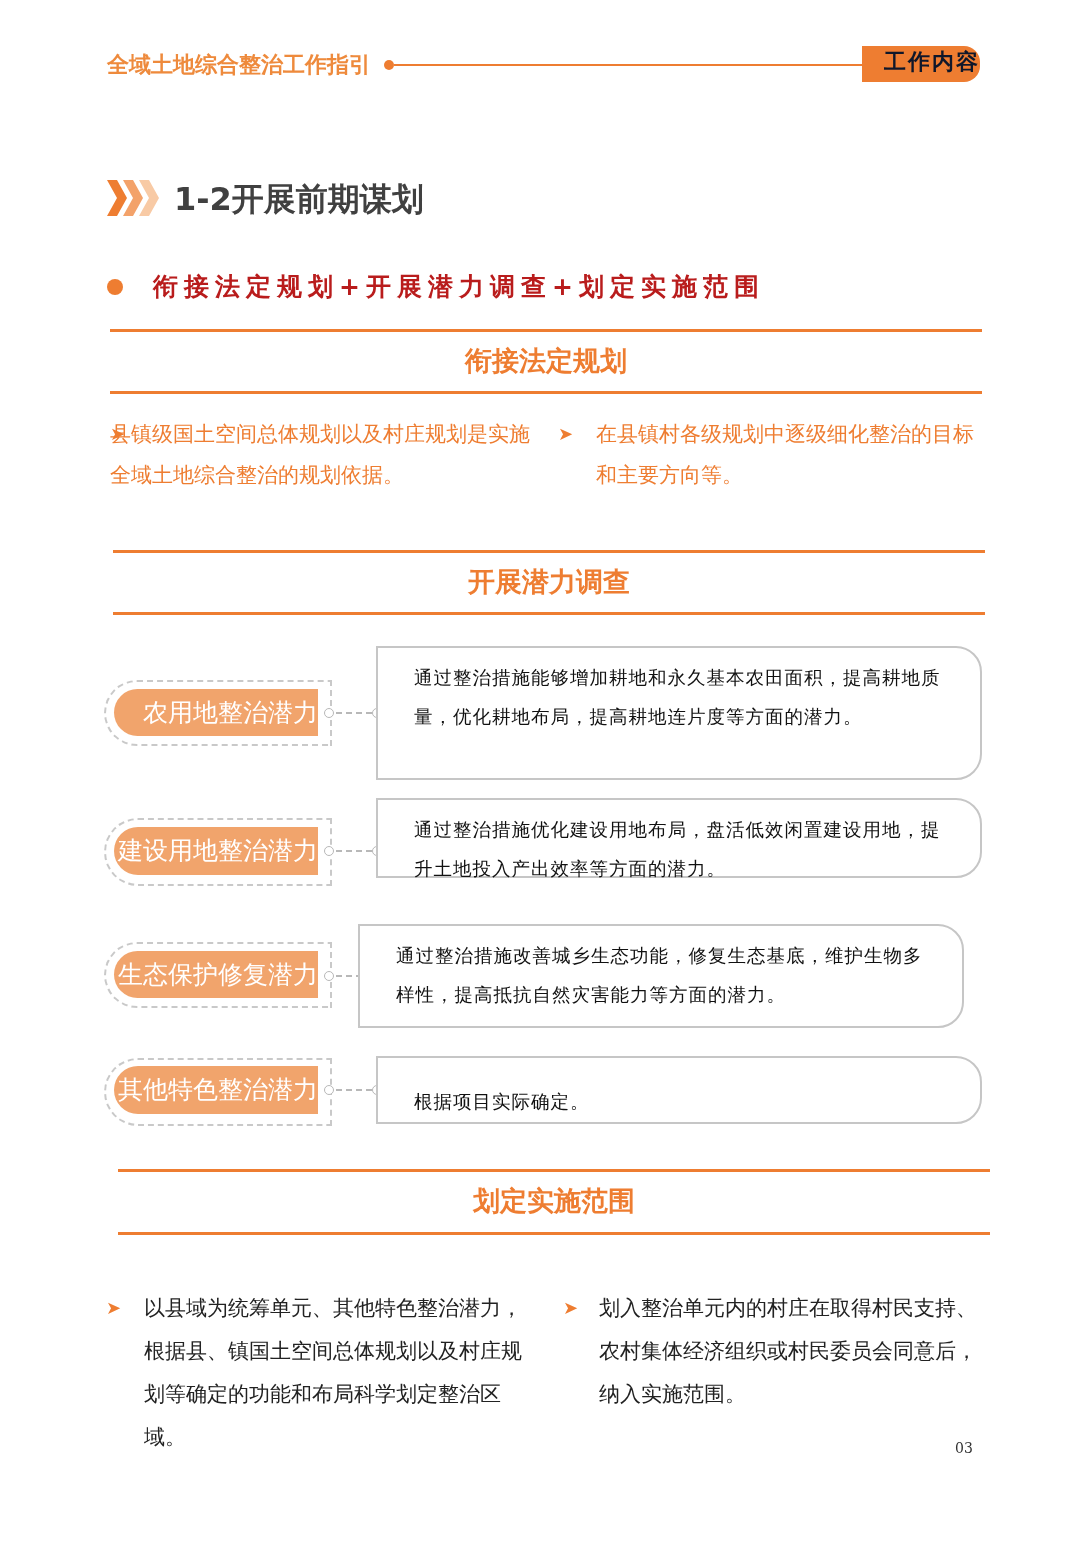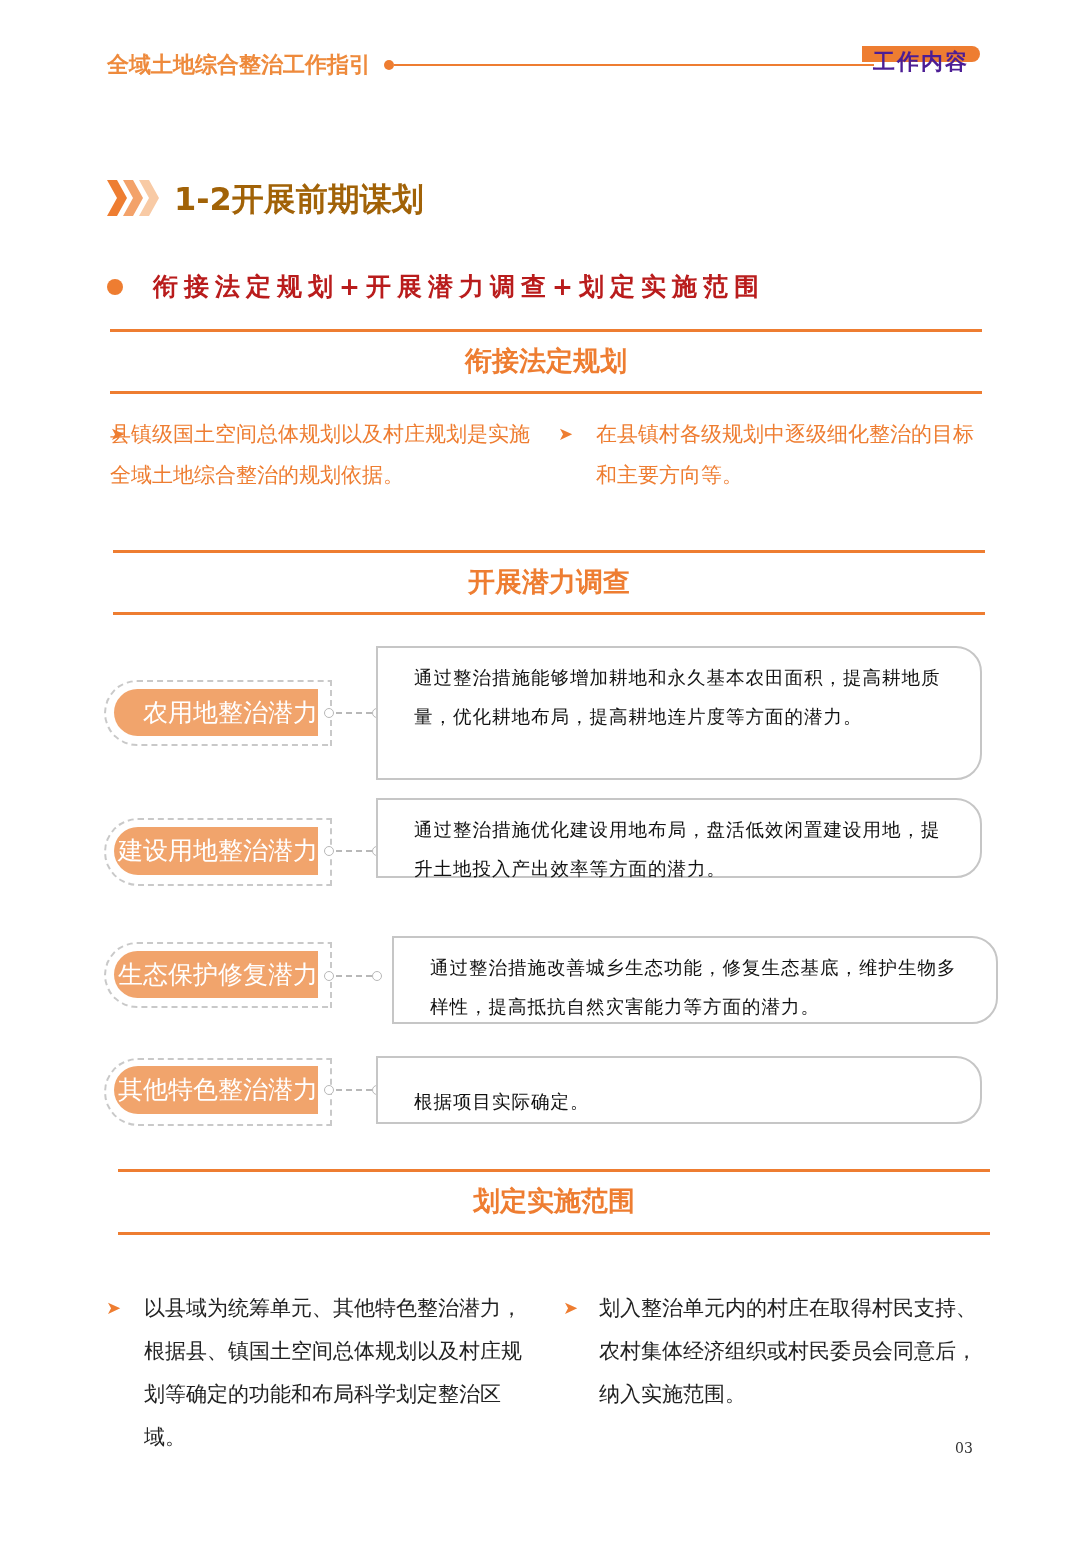--- a/index.html
+++ b/index.html
@@ -4,27 +4,27 @@
 <style>
   html, body { margin:0; padding:0; background:#ffffff; }
   body { width:1080px; height:1542px; position:relative; overflow:hidden;
          font-family:"DejaVu Sans","Liberation Sans",sans-serif; color:#222; }
   .abs { position:absolute; }
 
   
   .hdr-title { left:107px; top:50px; font-size:22px; font-weight:bold; color:#ee8a3c; letter-spacing:0px; white-space:nowrap; }
   .hdr-dot { left:384px; top:60px; width:10px; height:10px; border-radius:50%; background:#ee7d31; }
   .hdr-line { left:394px; top:64px; width:480px; height:2px; background:#ee7d31; }
-  .hdr-tag { left:862px; top:46px; width:118px; height:16px; background:#ee7d31; color:#4c1d95;
-             border-radius:0 16px 16px 0; font-size:22px; font-weight:bold; text-align:center;
+  .hdr-tag { left:862px; top:46px; width:118px; height:36px; background:#ee7d31; color:#0f172a;
+             border-radius:0 16px 16px 0; font-size:22px; font-weight:bold; text-align:right;
              line-height:32px; letter-spacing:2px; }
 
   
   .chev { left:107px; top:180px; width:54px; height:36px; }
-  .sec-title { left:174px; top:178px; font-size:32px; font-weight:bold; color:#a16207; white-space:nowrap; }
+  .sec-title { left:174px; top:178px; font-size:32px; font-weight:bold; color:#404040; white-space:nowrap; }
 
   .bullet-dot { left:107px; top:279px; width:16px; height:16px; border-radius:50%; background:#ee7d31; }
   .sub-title { left:153px; top:270px; font-size:25px; font-weight:bold; color:#b91c1c; letter-spacing:6px; white-space:nowrap; }
 
   
   .band-line { height:3px; background:#ee7d31; }
   .band-title { font-size:27px; font-weight:bold; color:#ee7d31; text-align:center; white-space:nowrap; }
 
   .col-text { font-size:21px; line-height:41px; color:#ee7d31; }
   .col-text.dark { color:#222; line-height:43px; }
@@ -88,21 +88,21 @@
 <div class="abs knob" style="left:324px;top:846px;"></div>
 <div class="abs conn" style="left:336px;top:850px;width:36px;"></div>
 <div class="abs knob" style="left:372px;top:846px;"></div>
 <div class="abs desc-box" style="left:376px;top:798px;width:606px;height:80px;">通过整治措施优化建设用地布局，盘活低效闲置建设用地，提升土地投入产出效率等方面的潜力。</div>
 
 <div class="abs pill-frame" style="left:104px;top:942px;width:224px;height:62px;"></div>
 <div class="abs pill" style="left:114px;top:951px;width:204px;height:47px;line-height:47px;">生态保护修复潜力</div>
 <div class="abs knob" style="left:324px;top:971px;"></div>
 <div class="abs conn" style="left:336px;top:975px;width:36px;"></div>
 <div class="abs knob" style="left:372px;top:971px;"></div>
-<div class="abs desc-box" style="left:392px;top:924px;width:606px;height:88px;margin-top:12px;">通过整治措施改善城乡生态功能，修复生态基底，维护生物多样性，提高抵抗自然灾害能力等方面的潜力。</div>
+<div class="abs desc-box" style="left:358px;top:924px;width:606px;height:104px;">通过整治措施改善城乡生态功能，修复生态基底，维护生物多样性，提高抵抗自然灾害能力等方面的潜力。</div>
 
 <div class="abs pill-frame" style="left:104px;top:1058px;width:224px;height:64px;"></div>
 <div class="abs pill" style="left:114px;top:1066px;width:204px;height:48px;line-height:48px;">其他特色整治潜力</div>
 <div class="abs knob" style="left:324px;top:1085px;"></div>
 <div class="abs conn" style="left:336px;top:1089px;width:36px;"></div>
 <div class="abs knob" style="left:372px;top:1085px;"></div>
 <div class="abs desc-box" style="left:376px;top:1056px;width:606px;height:68px;padding-top:24px;">根据项目实际确定。</div>
 
 <div class="abs band-line" style="left:118px;top:1169px;width:872px;"></div>
 <div class="abs band-title" style="left:118px;top:1183px;width:872px;">划定实施范围</div>

